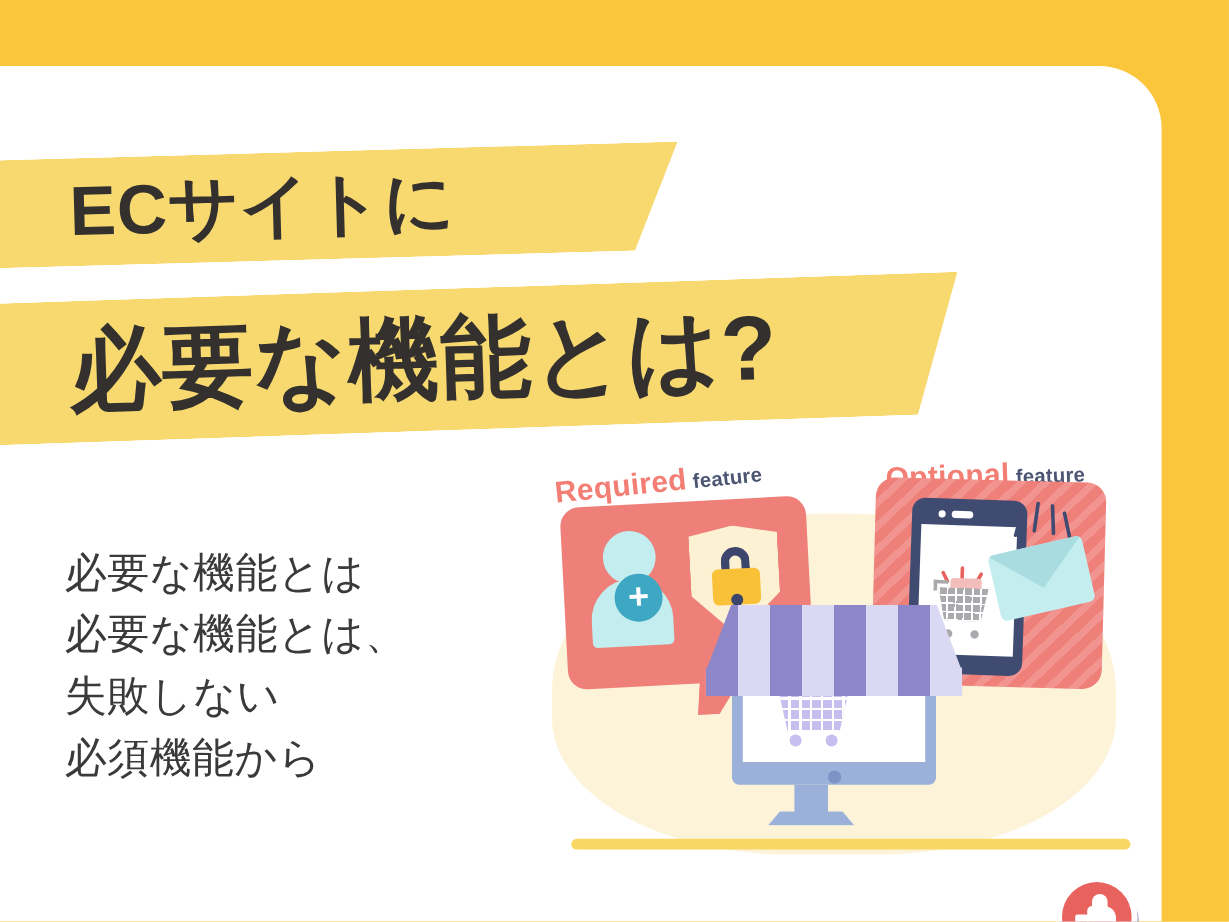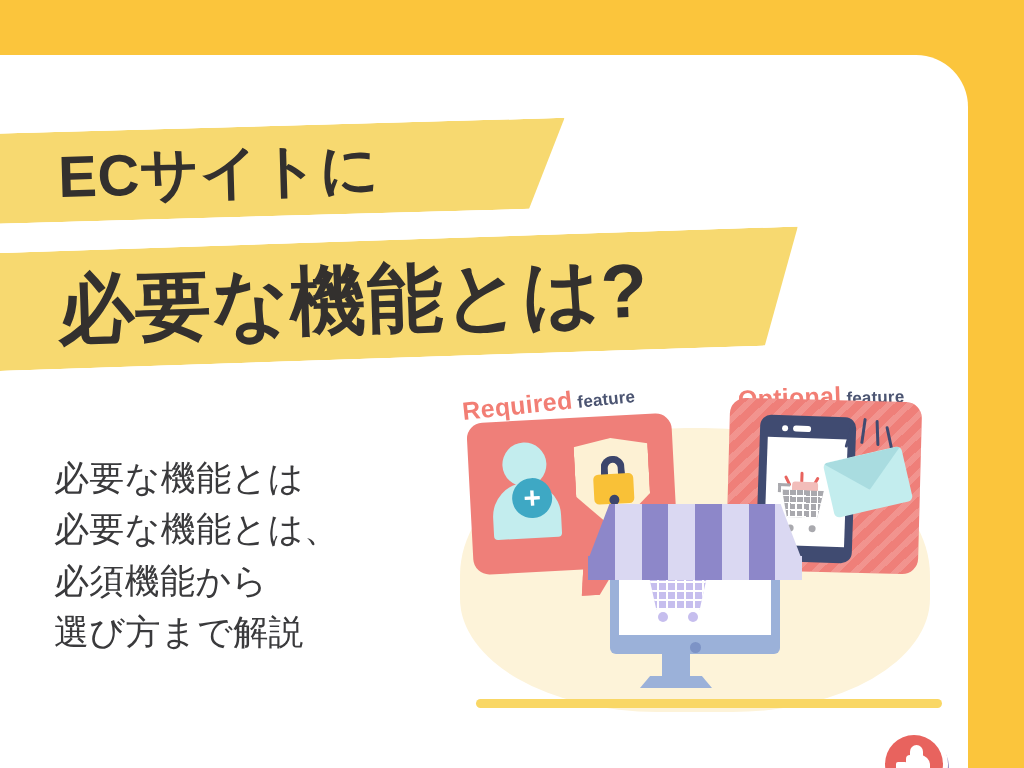--- a/index.html
+++ b/index.html
@@ -366,22 +366,22 @@
   <div class="banner" id="banner1">
     <span class="title-line" id="title1">ECサイトに</span>
   </div>
   <div class="banner" id="banner2">
     <span class="title-line" id="title2">必要な機能とは?</span>
   </div>
 
   <div id="subtitle">
     <div>必要な機能とは</div>
     <div>必要な機能とは、</div>
+    <div>失敗しない</div>
     <div>必須機能から</div>
-    <div>選び方まで解説</div>
   </div>
 
   <div id="illo">
     <div id="illo-bg"></div>
 
     <div class="feat-label" id="label-required">
       <span class="big">Required</span><span class="small">feature</span>
     </div>
     <div class="feat-label" id="label-optional">
       <span class="big">Optional</span><span class="small">feature</span>

